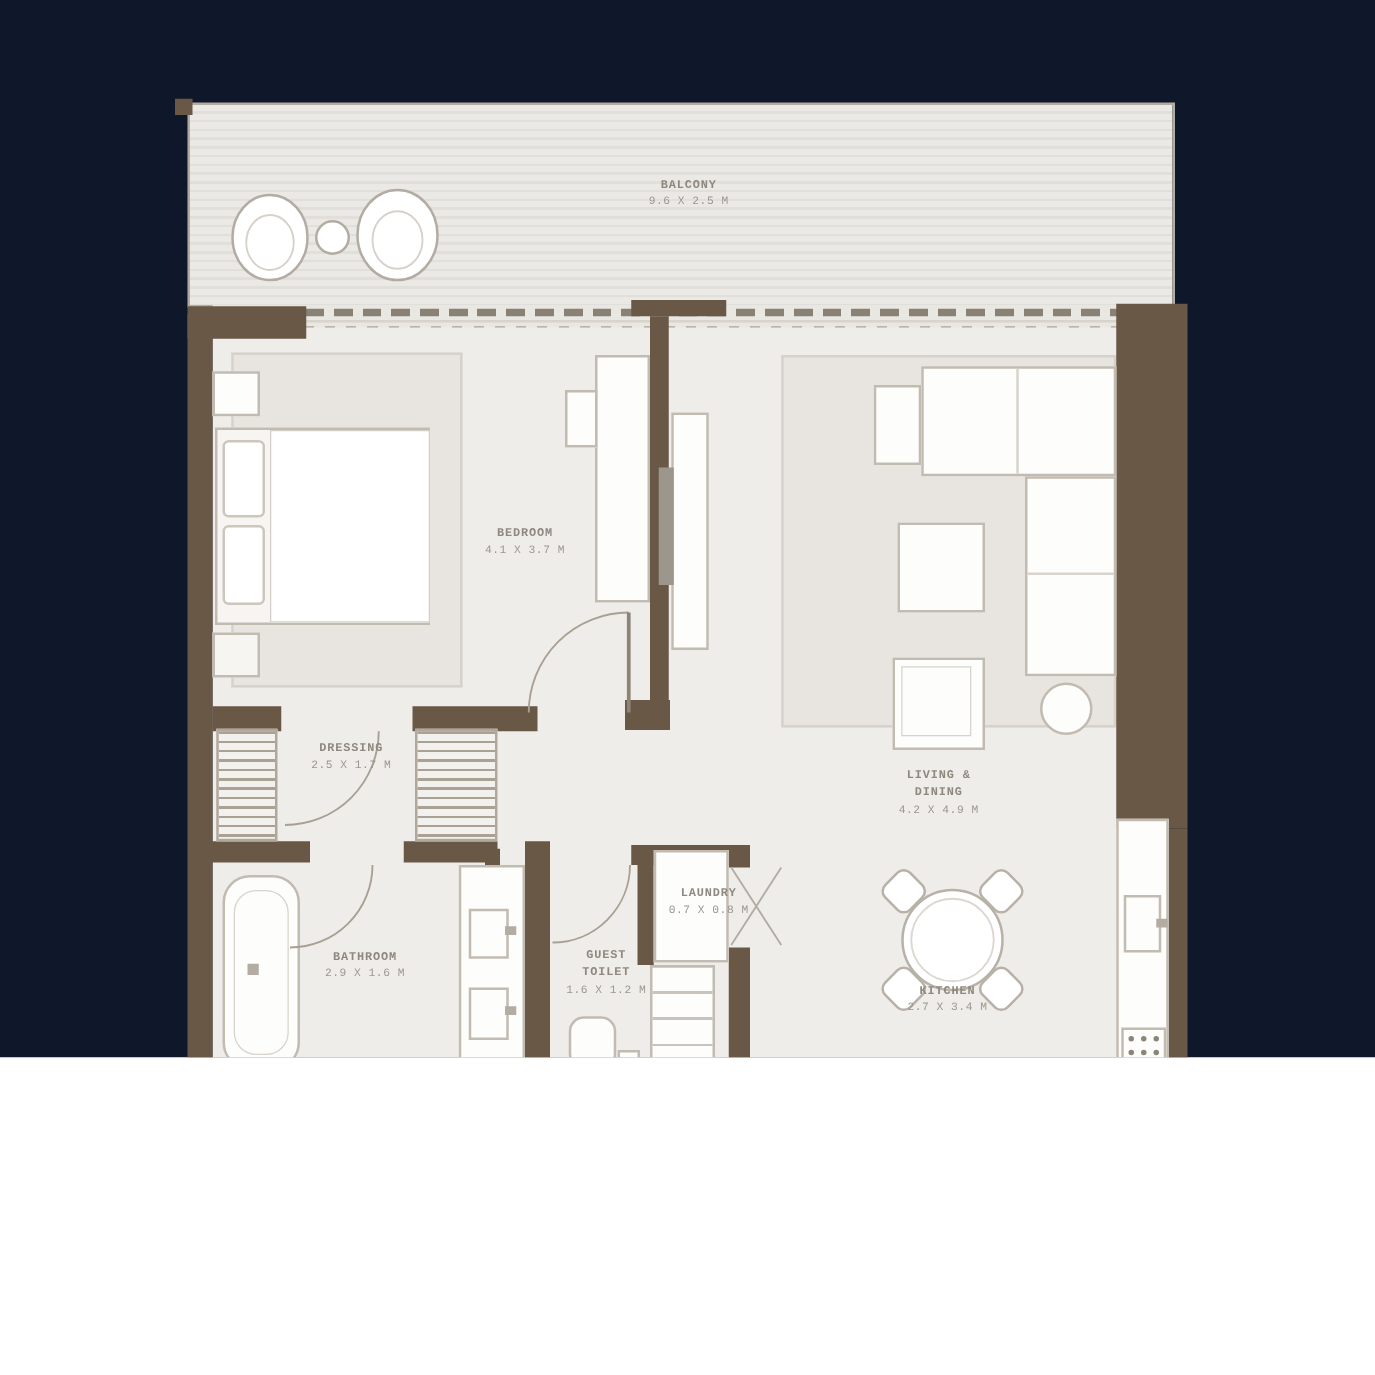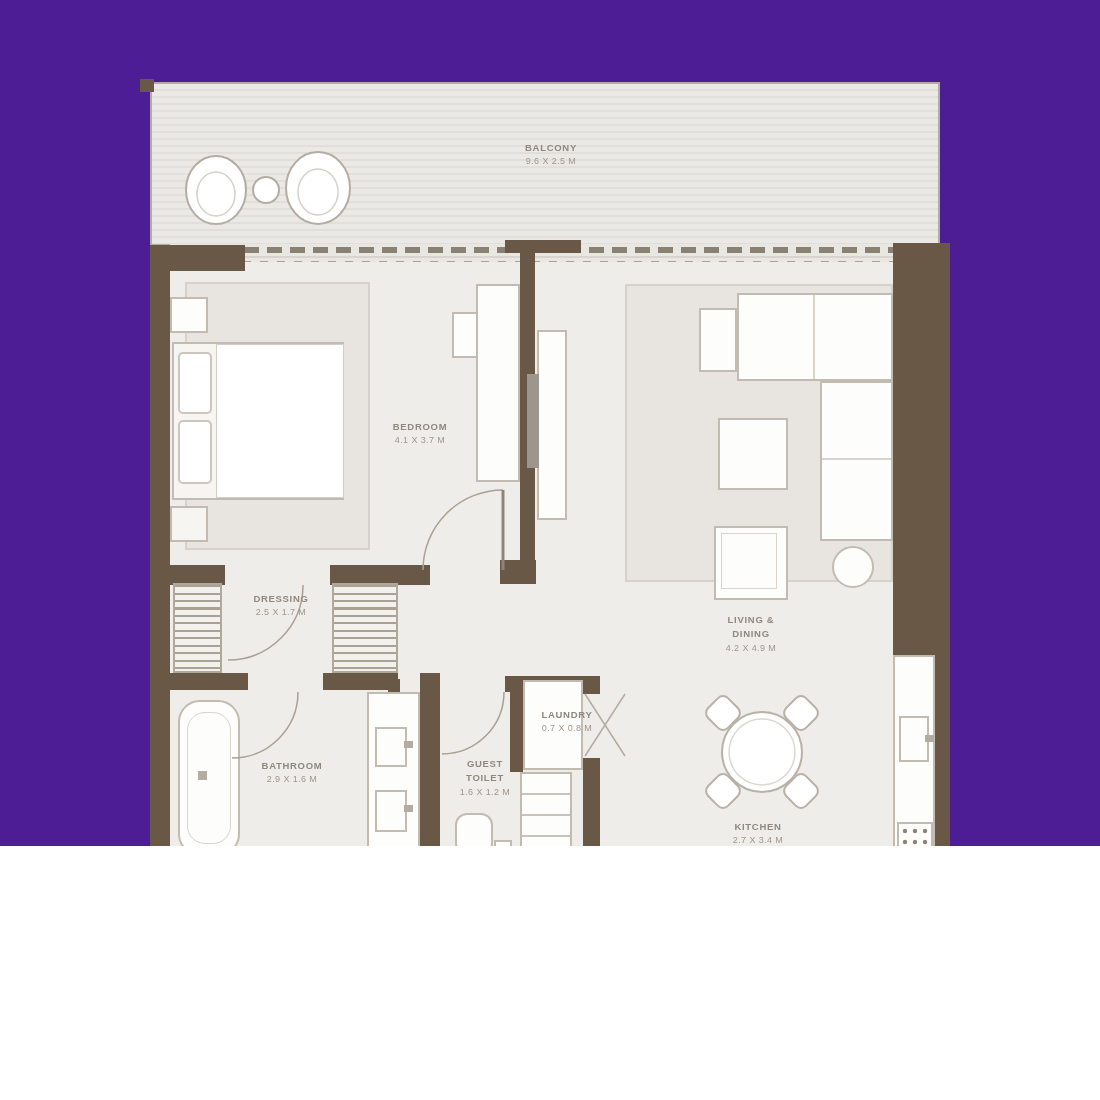--- a/index.html
+++ b/index.html
@@ -1,17 +1,17 @@
 <!DOCTYPE html>
 <html><head>
 <meta charset="utf-8">
 <style>
   html,body{margin:0;padding:0;background:#ffffff;}
-  #stage{position:relative;width:1100px;height:846px;background:#4c1d95;overflow:hidden;
-         font-family:Liberation Sans, sans-serif;}
+  #stage{position:relative;width:1100px;height:846px;background:#0f172a;overflow:hidden;
+         font-family:Liberation Mono, monospace;}
   .abs{position:absolute;box-sizing:border-box;}
   .floor{background:#efede9;}
   .wall{background:#6a5847;}
   .rug{background:#e8e5e0;border:2px solid #d6d2cb;}
   .furn{background:#fdfdfc;border:2px solid #c2bbb1;}
   .soft{background:#ffffff;border:2px solid #ccc6bd;}
   .balcony{background:repeating-linear-gradient(180deg,#ebe9e5 0px,#ebe9e5 5px,#e1dfda 5px,#e1dfda 7px);
            border:2px solid #b3aca3;}
   .dash-top{background:repeating-linear-gradient(90deg,#8a8175 0px,#8a8175 15px,rgba(0,0,0,0) 15px,rgba(0,0,0,0) 23px);}
   .dash-bot{background:repeating-linear-gradient(90deg,#aaa296 0px,#aaa296 8px,rgba(0,0,0,0) 8px,rgba(0,0,0,0) 17px);}
@@ -205,19 +205,19 @@
   </div>
   <div class="room-label" style="left:485px;top:778px;">
     <span>GUEST</span>
     <span>TOILET</span>
     <span class="dims">1.6 x 1.2 M</span>
   </div>
   <div class="room-label" style="left:567px;top:722px;">
     <span>LAUNDRY</span>
     <span class="dims">0.7 x 0.8 M</span>
   </div>
-  <div class="room-label" style="left:758px;top:834px;">
+  <div class="room-label" style="left:758px;top:800px;">
     <span>KITCHEN</span>
     <span class="dims">2.7 x 3.4 M</span>
   </div>
 
   <div class="entry-arrow"></div>
 </div>
 
 </body></html>

